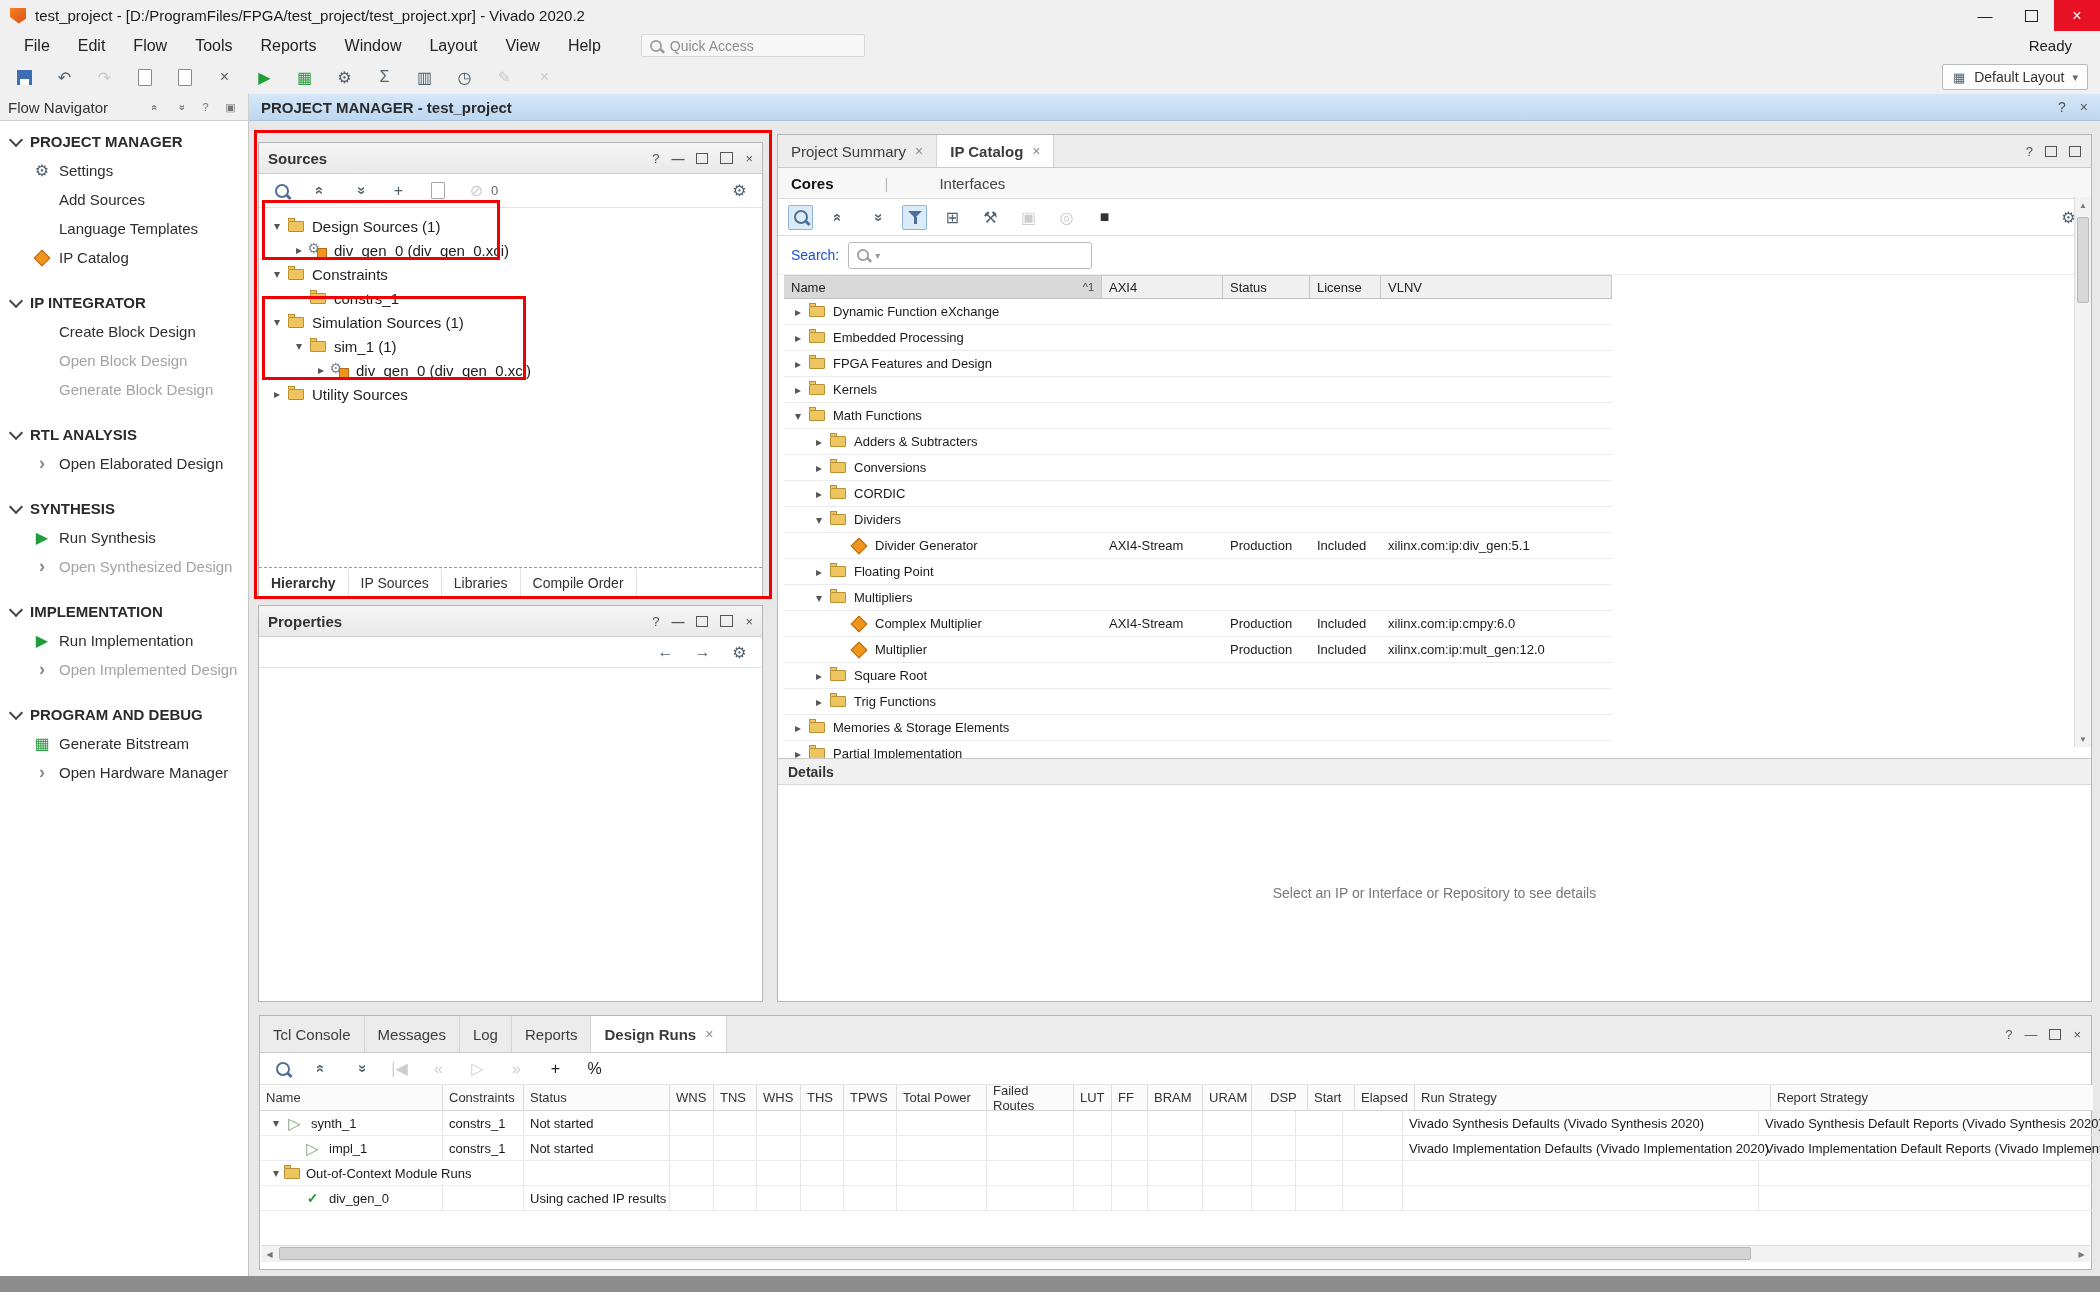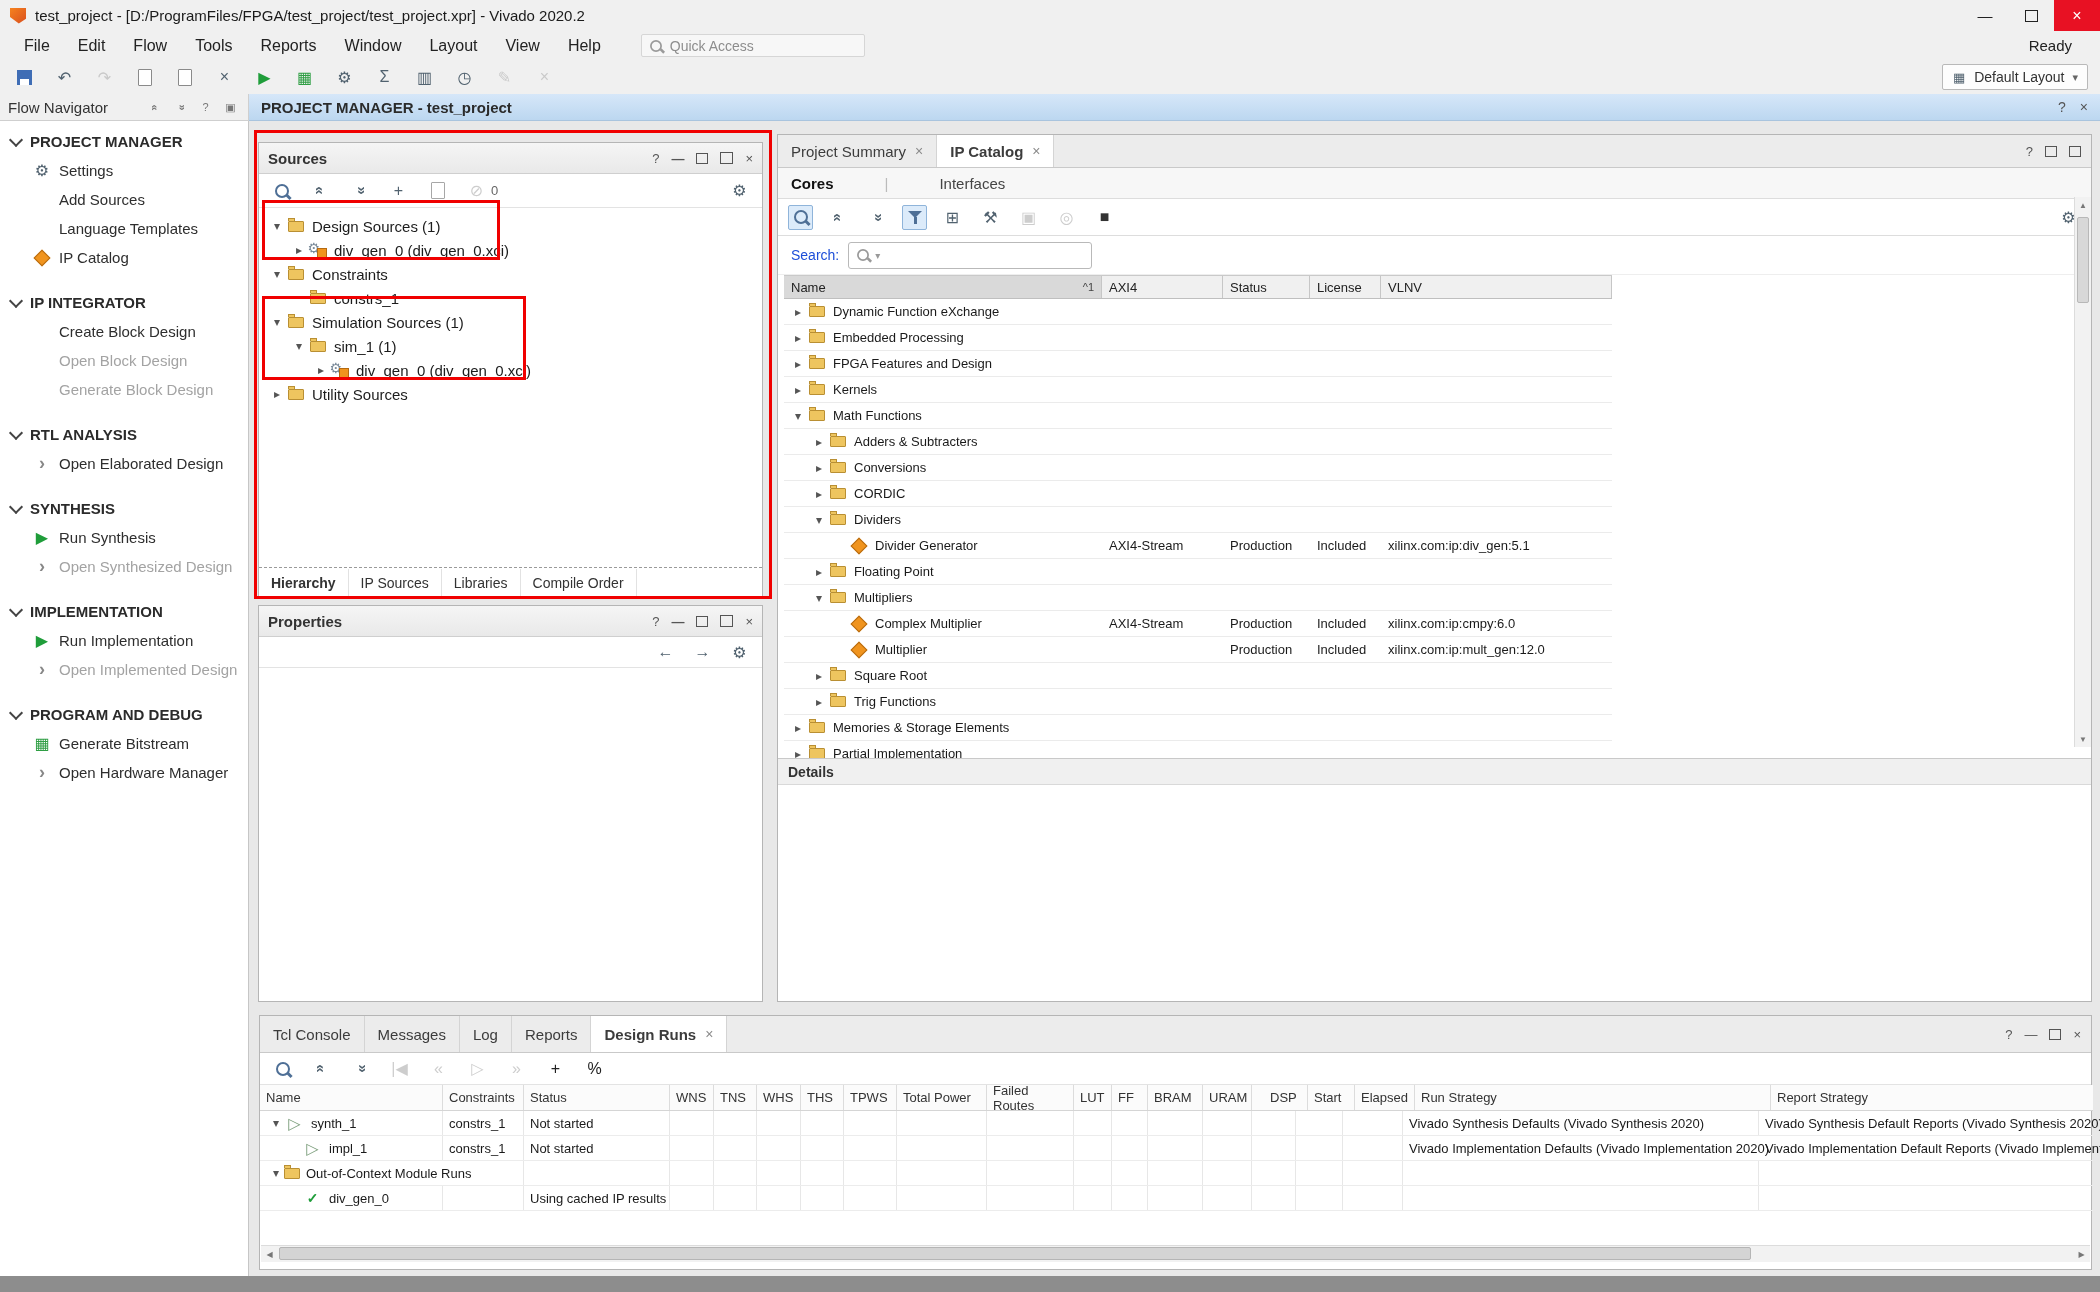--- a/index.html
+++ b/index.html
@@ -828,20 +828,23 @@
         </div>
     </div>
     <div class="vscroll">
       <span class="vs-arrow up">▲</span>
       <div class="vs-thumb"></div>
       <span class="vs-arrow down">▼</span>
     </div>
     <div class="details-header">
       <span>Details</span>
     </div>
+    <div class="details-body">
+      <span>Select an IP or Interface or Repository to see details</span>
+    </div>
   </div>
 
   <div class="panel" id="bottom-panel">
     <div class="bp-tabs" id="bp-tabs">
         <span class="ptab">
           <span>Tcl Console</span>
         </span>
         <span class="ptab">
           <span>Messages</span>
         </span>

